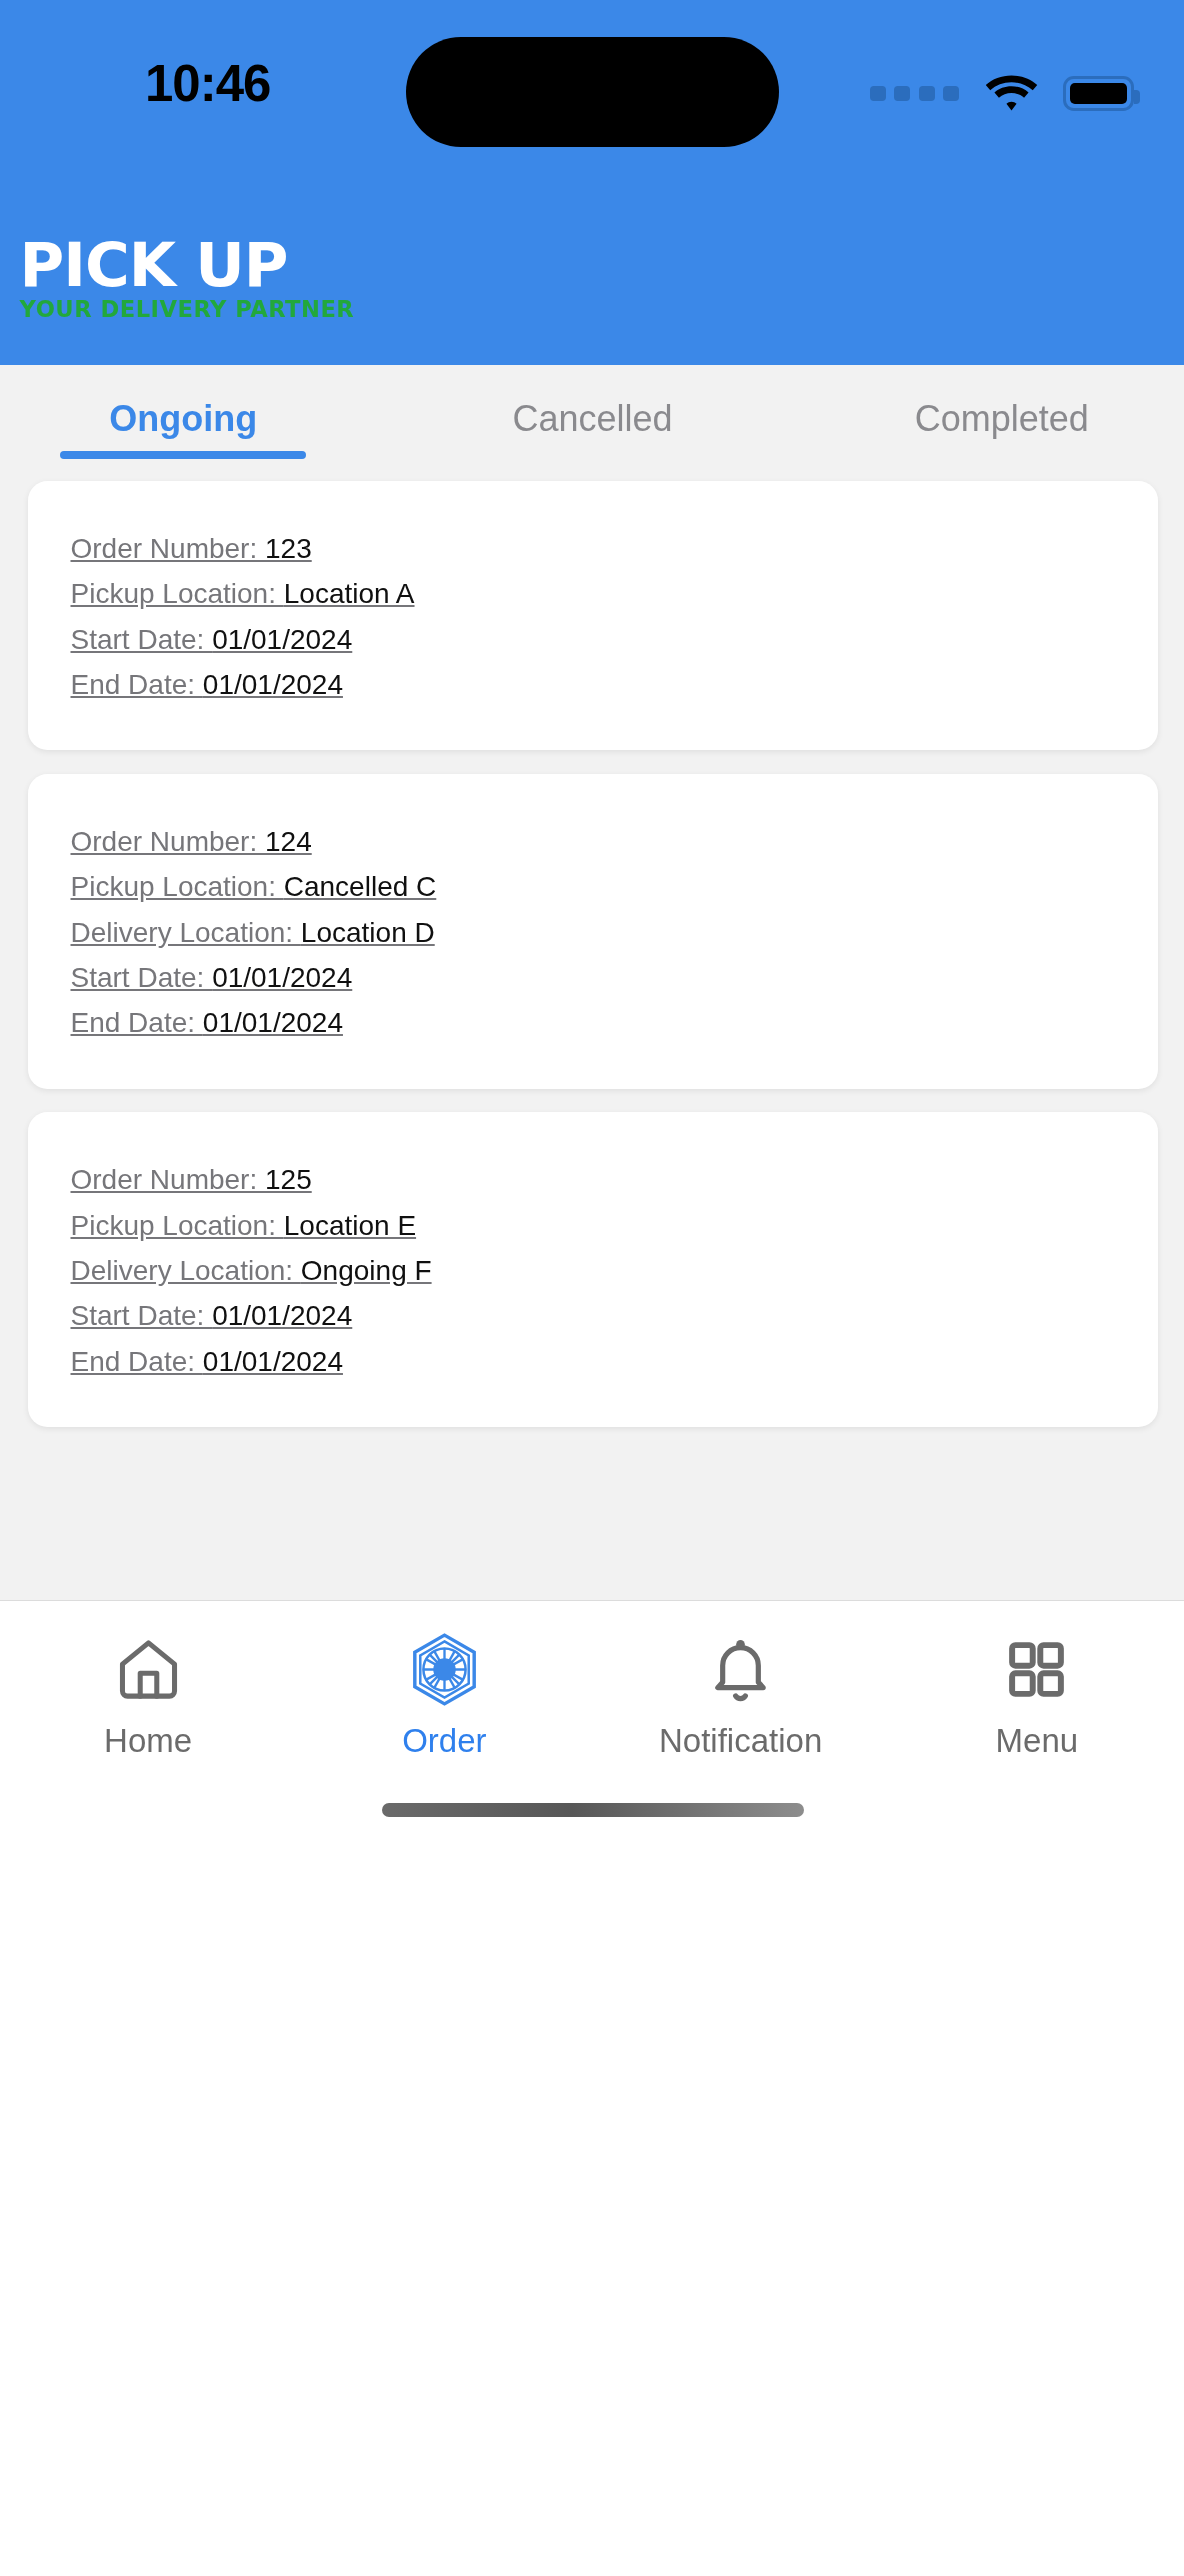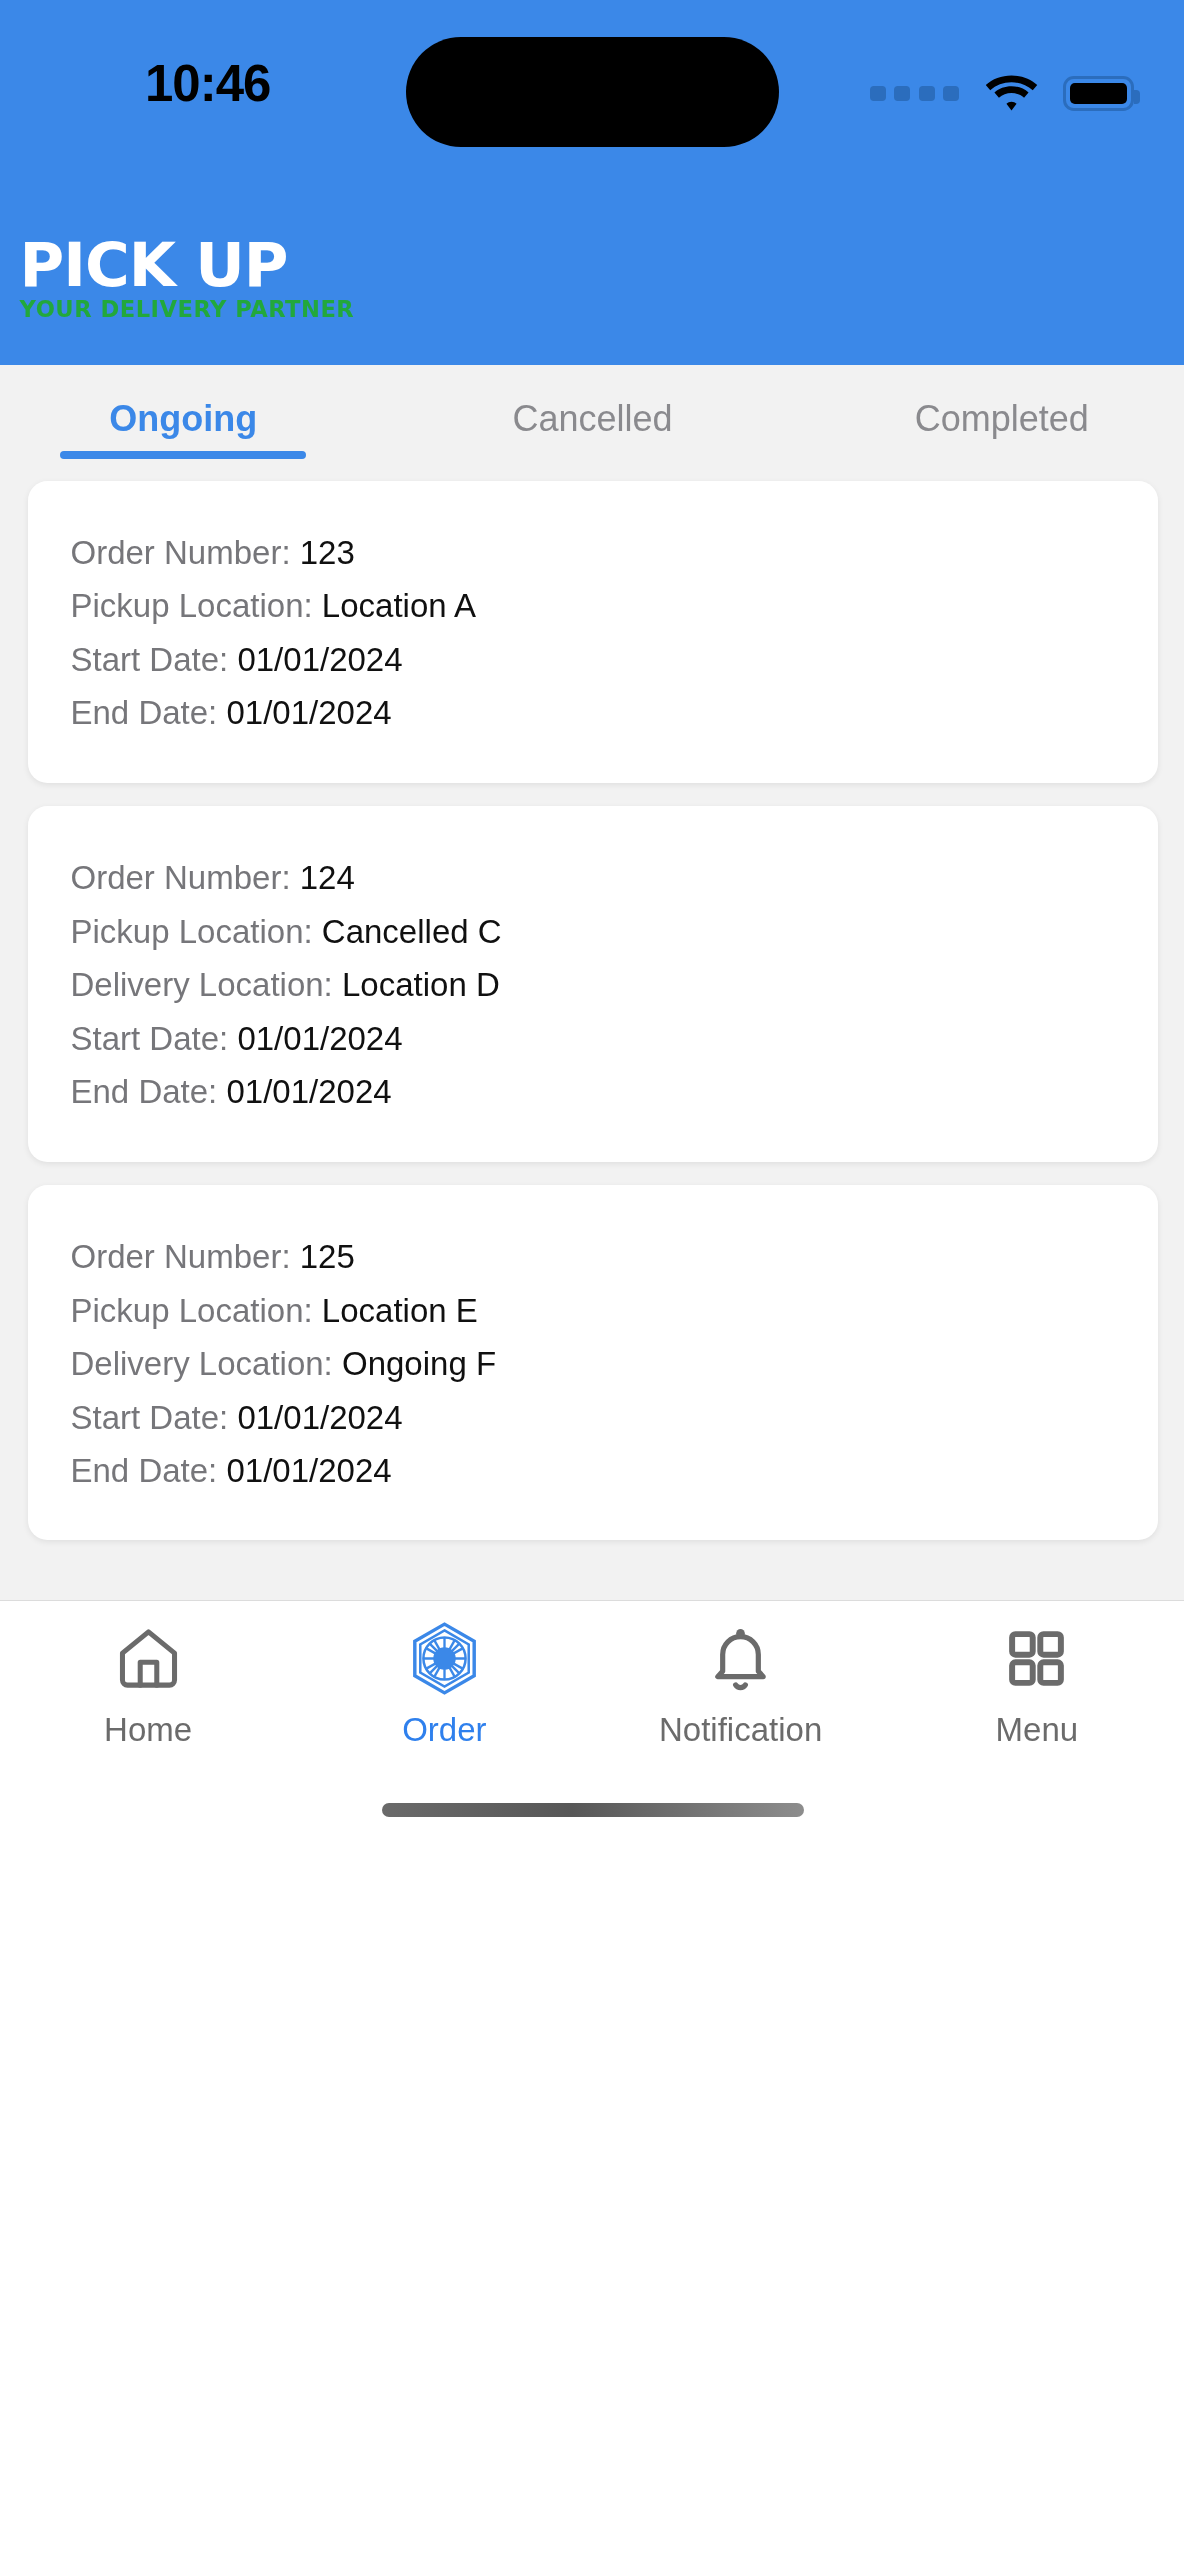--- a/index.html
+++ b/index.html
@@ -145,38 +145,39 @@
     overflow:hidden;
   }
   .order-card {
     background:#ffffff;
     border-radius:19.6px;
     box-shadow:0 2px 6.9px rgba(0,0,0,0.08);
     padding:45px 43px 43px 43px;
     margin-bottom:23.6px;
   }
   .order-row {
-    font-size:33px;
+    font-size:28px;
     line-height:1.62;
     color:#76767a;
     white-space:nowrap;
+    text-decoration:underline;
   }
   .order-row .val {
     color:#101010;
   }
 
   
   .bottom-nav {
     flex:0 0 auto;
     background:#ffffff;
     border-top:1px solid #dcdcdc;
     height:248px;
     display:flex;
     align-items:flex-start;
-    padding-top:19px;
+    padding-top:30px;
     position:relative;
   }
   .nav-item {
     flex:1;
     display:flex;
     flex-direction:column;
     align-items:center;
     gap:13.8px;
     cursor:pointer;
   }

